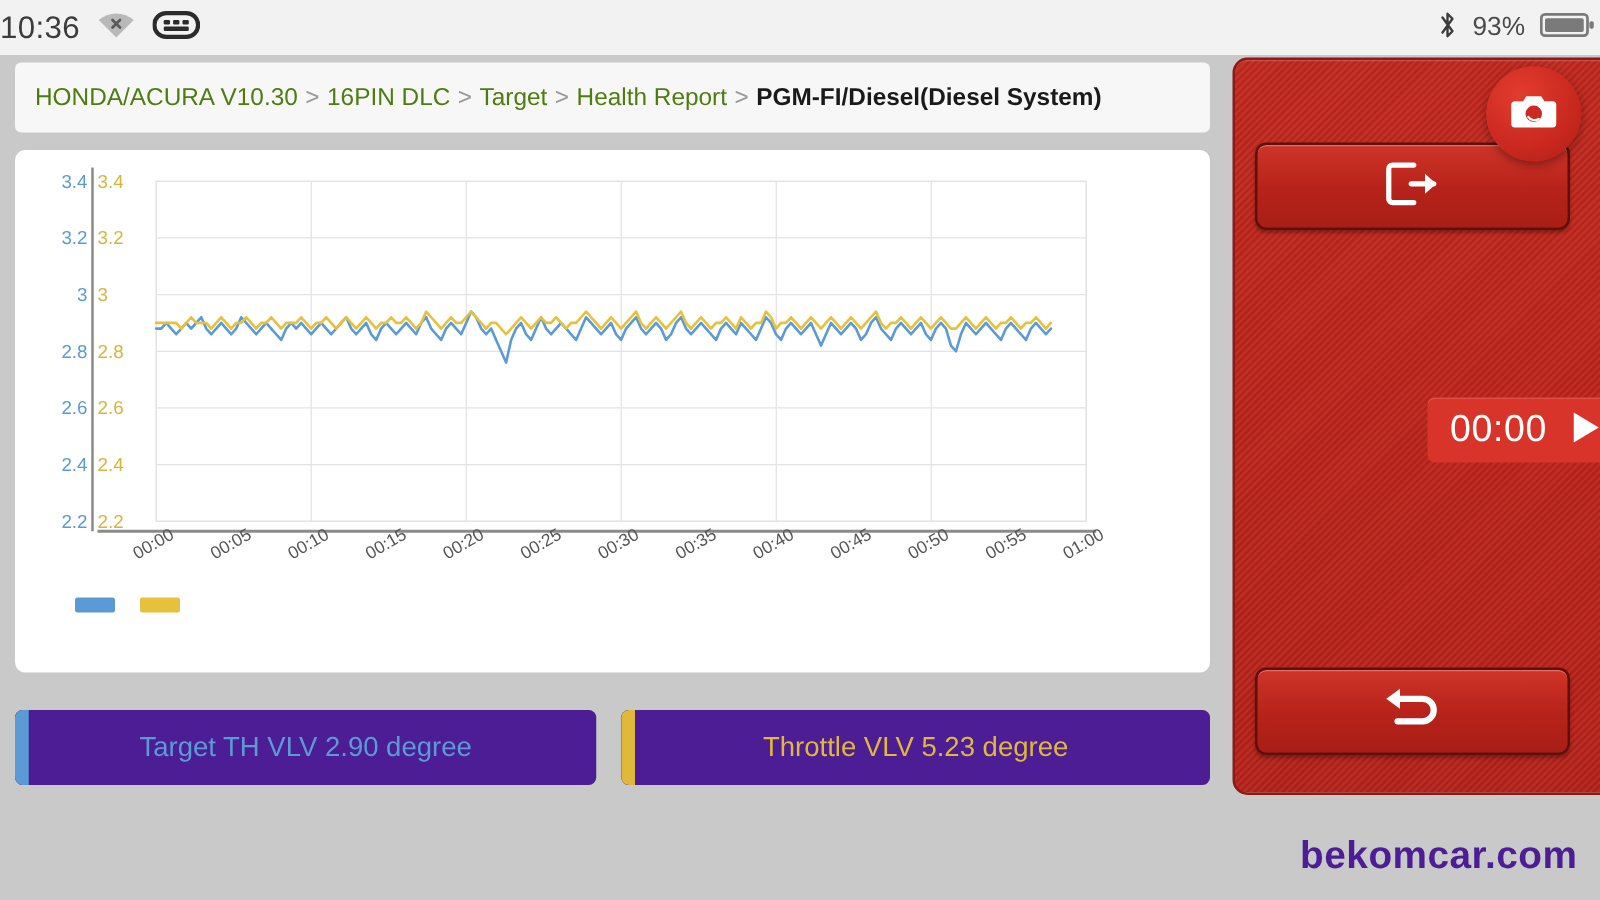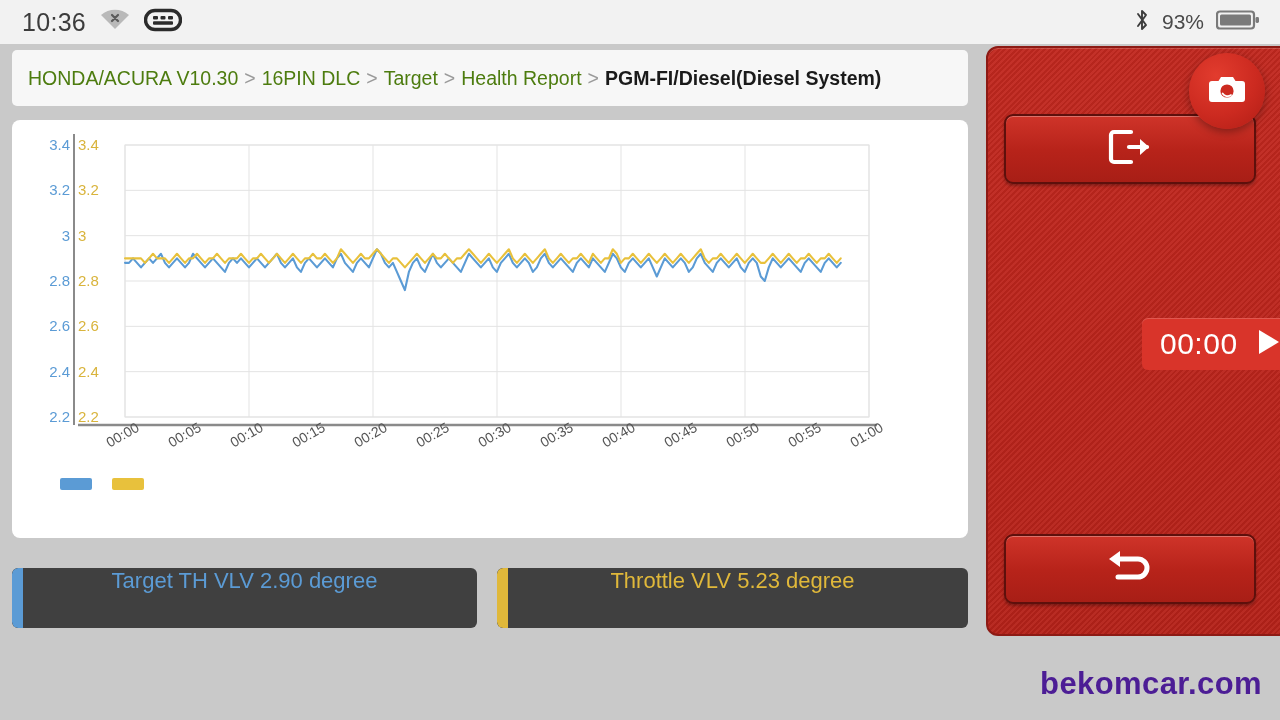--- a/index.html
+++ b/index.html
@@ -11,22 +11,22 @@
     overflow: hidden;
   }
   #app { position: relative; width: 1280px; height: 720px; }
 
   
   .statusbar {
     position: absolute; left: 0; top: 0; width: 1280px; height: 44px;
     background: #f2f2f2;
     display: flex; align-items: center;
   }
-  .sb-left { display: flex; align-items: center; gap: 14px; padding-left: 22px; }
-  .sb-right { display: flex; align-items: center; gap: 12px; margin-left: auto; padding-right: 20px; }
+  .sb-left { display: flex; align-items: flex-end; gap: 14px; }
+  .sb-right { display: flex; align-items: center; gap: 12px; margin-left: auto; padding-right: 4px; }
   .sb-time { font-size: 25px; color: #3c3c3c; letter-spacing: .3px; }
   .sb-pct { font-size: 21px; color: #4a4a4a; }
   .icon-wifi-off, .icon-keyboard, .icon-bt, .icon-batt { display: block; }
 
   
   .breadcrumb-bar {
     position: absolute; left: 12px; top: 50px; width: 956px; height: 56px;
     background: #f7f7f7; border-radius: 5px;
     display: flex; align-items: center; padding: 0 16px;
     white-space: nowrap; overflow: hidden;
@@ -44,22 +44,22 @@
 
   .legend-row {
     position: absolute; left: 48px; top: 358px;
     display: flex; gap: 20px; align-items: center;
   }
   .legend-sw { width: 32px; height: 12px; border-radius: 2px; }
 
   
   .value-card {
     position: absolute; top: 568px; height: 60px;
-    background: #404040; border-radius: 6px;
-    display: flex; justify-content: center;
+    background: #4c1d95; border-radius: 6px;
+    display: flex; align-items: center; justify-content: center;
     overflow: hidden;
   }
   .value-card .accent {
     position: absolute; left: 0; top: 0; bottom: 0; width: 11px;
     border-radius: 6px 0 0 6px;
   }
   .value-card .vtext { font-size: 22px; }
   #card-0 { left: 12px; width: 465px; }
   #card-1 { left: 497px; width: 471px; }
 

